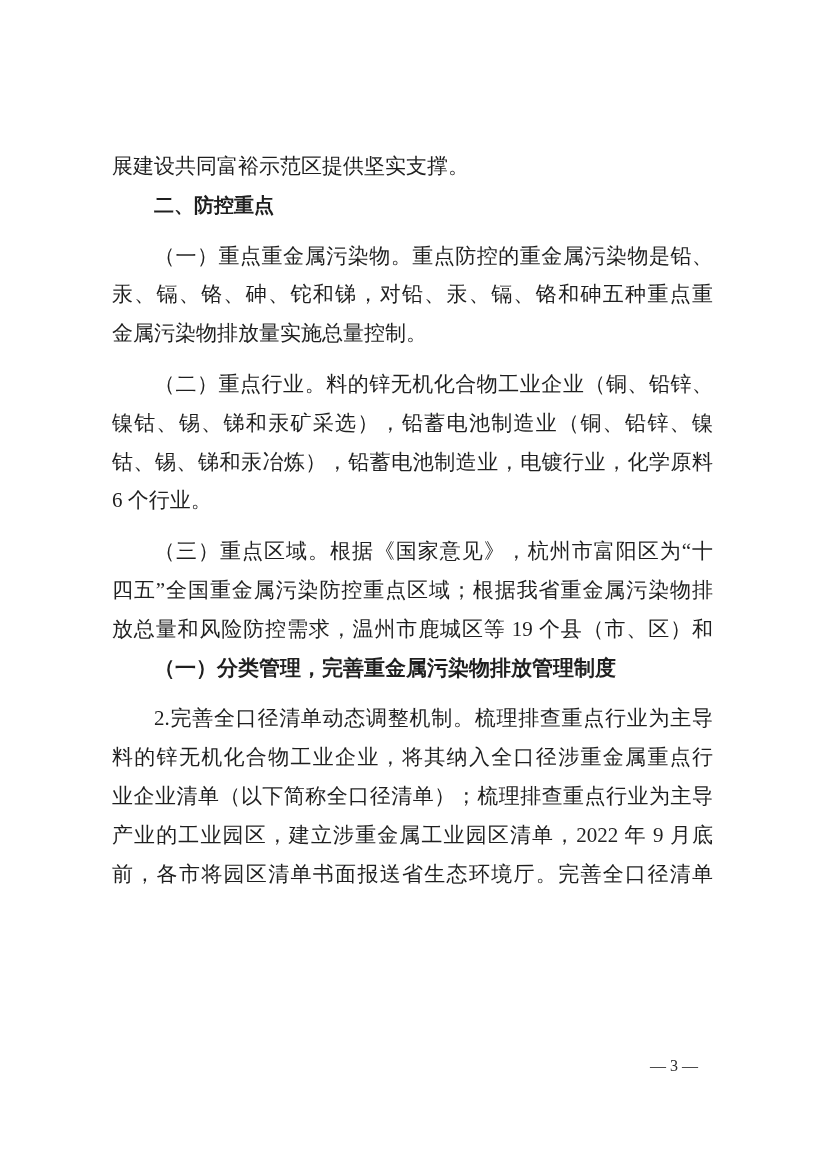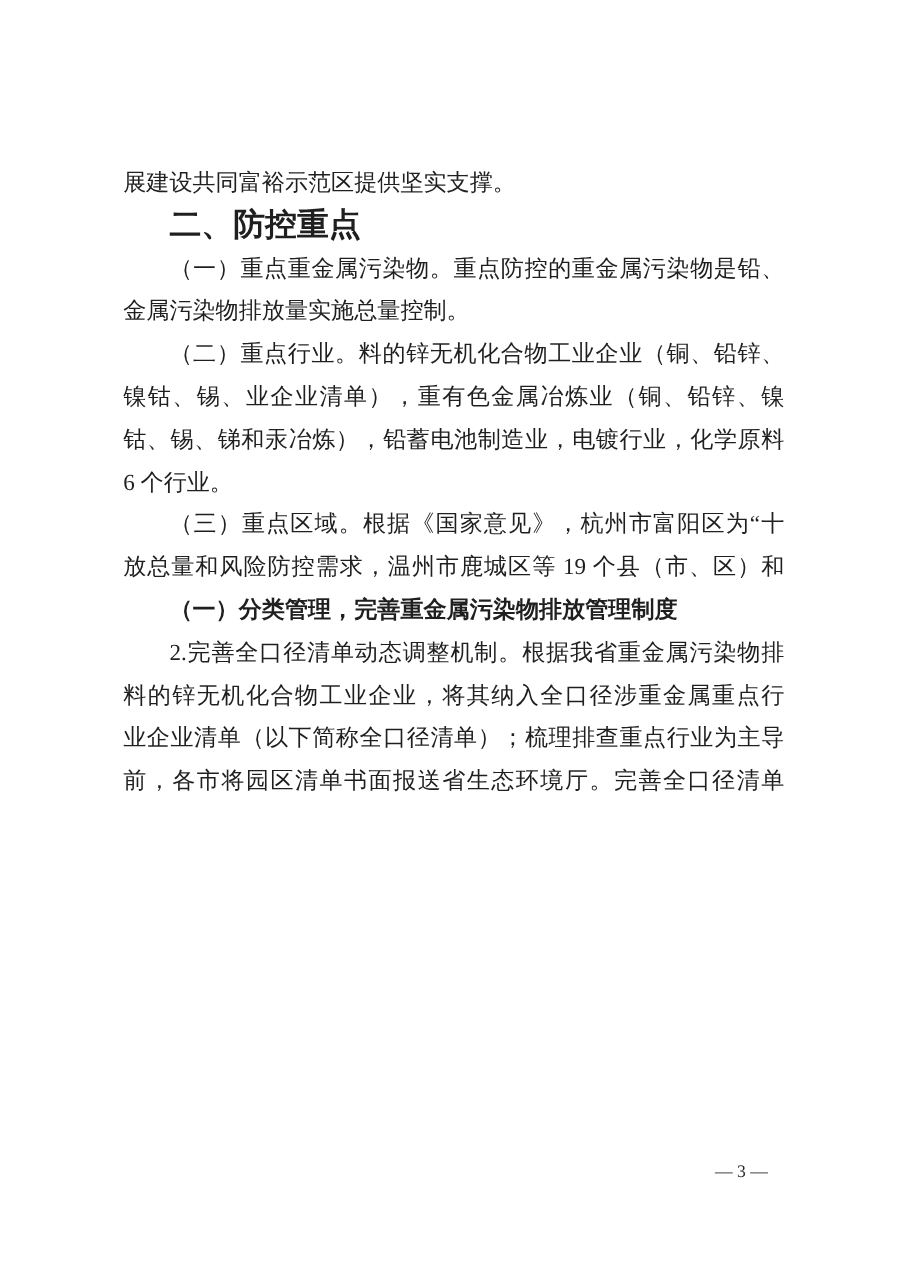--- a/index.html
+++ b/index.html
@@ -26,25 +26,25 @@
   .line {
     font-size: 21px;
     line-height: 38.8px;
     height: 38.8px;
     overflow: hidden;
   }
   .justify {
     text-align: justify;
     text-align-last: justify;
   }
-  .indent { text-indent: 42px; }
+  .indent { text-indent: 42px; margin-top: 12px; }
   .heading {
     font-family: "Liberation Sans", "DejaVu Sans", sans-serif;
     font-weight: 700;
-    font-size: 29px;
+    font-size: 20px;
     text-indent: 42px;
     text-align: left;
     text-align-last: left;
   }
   .subheading {
     font-weight: 700;
     text-indent: 42px;
   }
   .lead { font-weight: 500; }
   .footer {
@@ -63,33 +63,36 @@
 <body>
 
 <div class="page">
   <div class="doc-body">
 
     <div class="line">展建设共同富裕示范区提供坚实支撑。</div>
 
     <div class="line heading">二、防控重点</div>
 
     <div class="line justify indent"><span class="lead">（一）重点重金属污染物。</span><span>重点防控的重金属污染物是铅、</span></div>
+    <div class="line justify">汞、镉、铬、砷、铊和锑，对铅、汞、镉、铬和砷五种重点重</div>
     <div class="line">金属污染物排放量实施总量控制。</div>
 
     <div class="line justify indent"><span class="lead">（二）重点行业。</span><span>料的锌无机化合物工业企业（铜、铅锌、</span></div>
-    <div class="line justify">镍钴、锡、业企业清单），重有色金属冶炼业（铜、铅锌、镍</div>
+    <div class="line justify">镍钴、锡、锑和汞矿采选），铅蓄电池制造业（铜、铅锌、镍</div>
     <div class="line justify">钴、锡、锑和汞冶炼），铅蓄电池制造业，电镀行业，化学原料</div>
     <div class="line">6 个行业。</div>
 
     <div class="line justify indent"><span class="lead">（三）重点区域。</span><span>根据《国家意见》，杭州市富阳区为“十</span></div>
+    <div class="line justify">四五”全国重金属污染防控重点区域；根据我省重金属污染物排</div>
     <div class="line justify">放总量和风险防控需求，温州市鹿城区等 19 个县（市、区）和</div>
 
     <div class="line subheading">（一）分类管理，完善重金属污染物排放管理制度</div>
 
-    <div class="line justify indent"><span class="lead">2.完善全口径清单动态调整机制。</span><span>根据我省重金属污染物排</span></div>
+    <div class="line justify indent"><span class="lead">2.完善全口径清单动态调整机制。</span><span>梳理排查重点行业为主导</span></div>
     <div class="line justify">料的锌无机化合物工业企业，将其纳入全口径涉重金属重点行</div>
     <div class="line justify">业企业清单（以下简称全口径清单）；梳理排查重点行业为主导</div>
+    <div class="line justify">产业的工业园区，建立涉重金属工业园区清单，2022 年 9 月底</div>
     <div class="line justify">前，各市将园区清单书面报送省生态环境厅。完善全口径清单</div>
 
   </div>
 
   <div class="footer">— 3 —</div>
 </div>
 
 </body></html>

